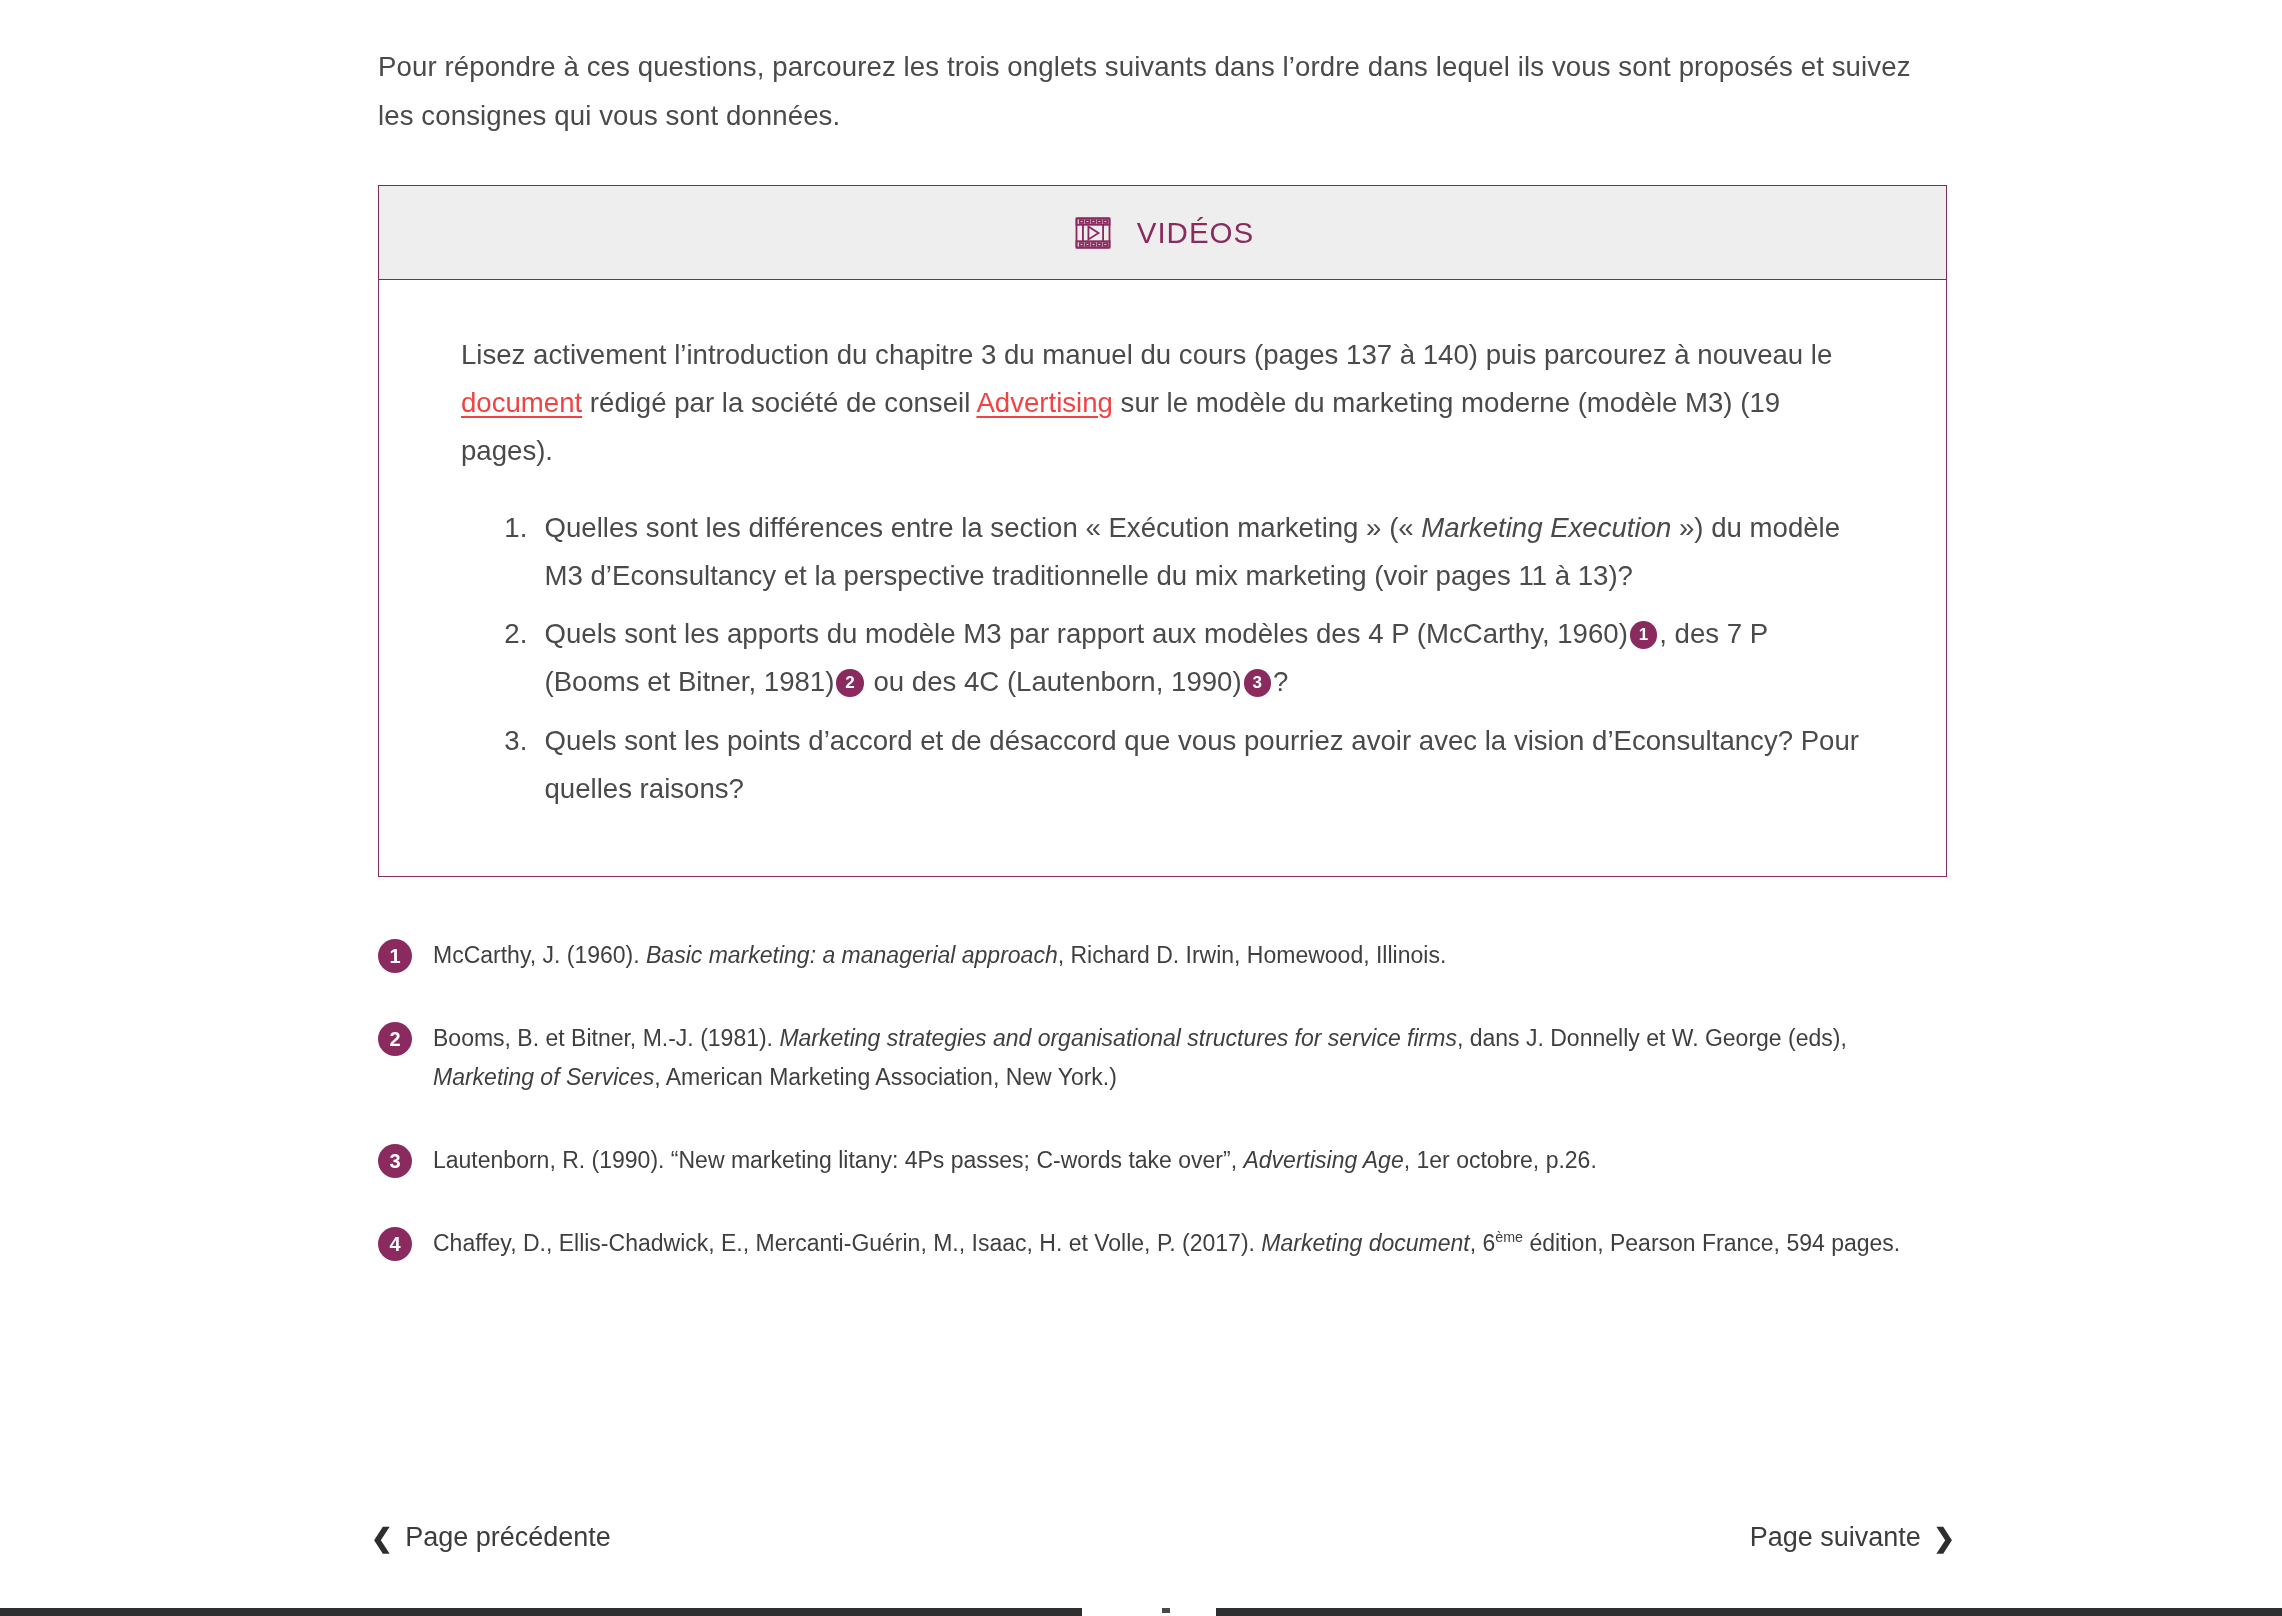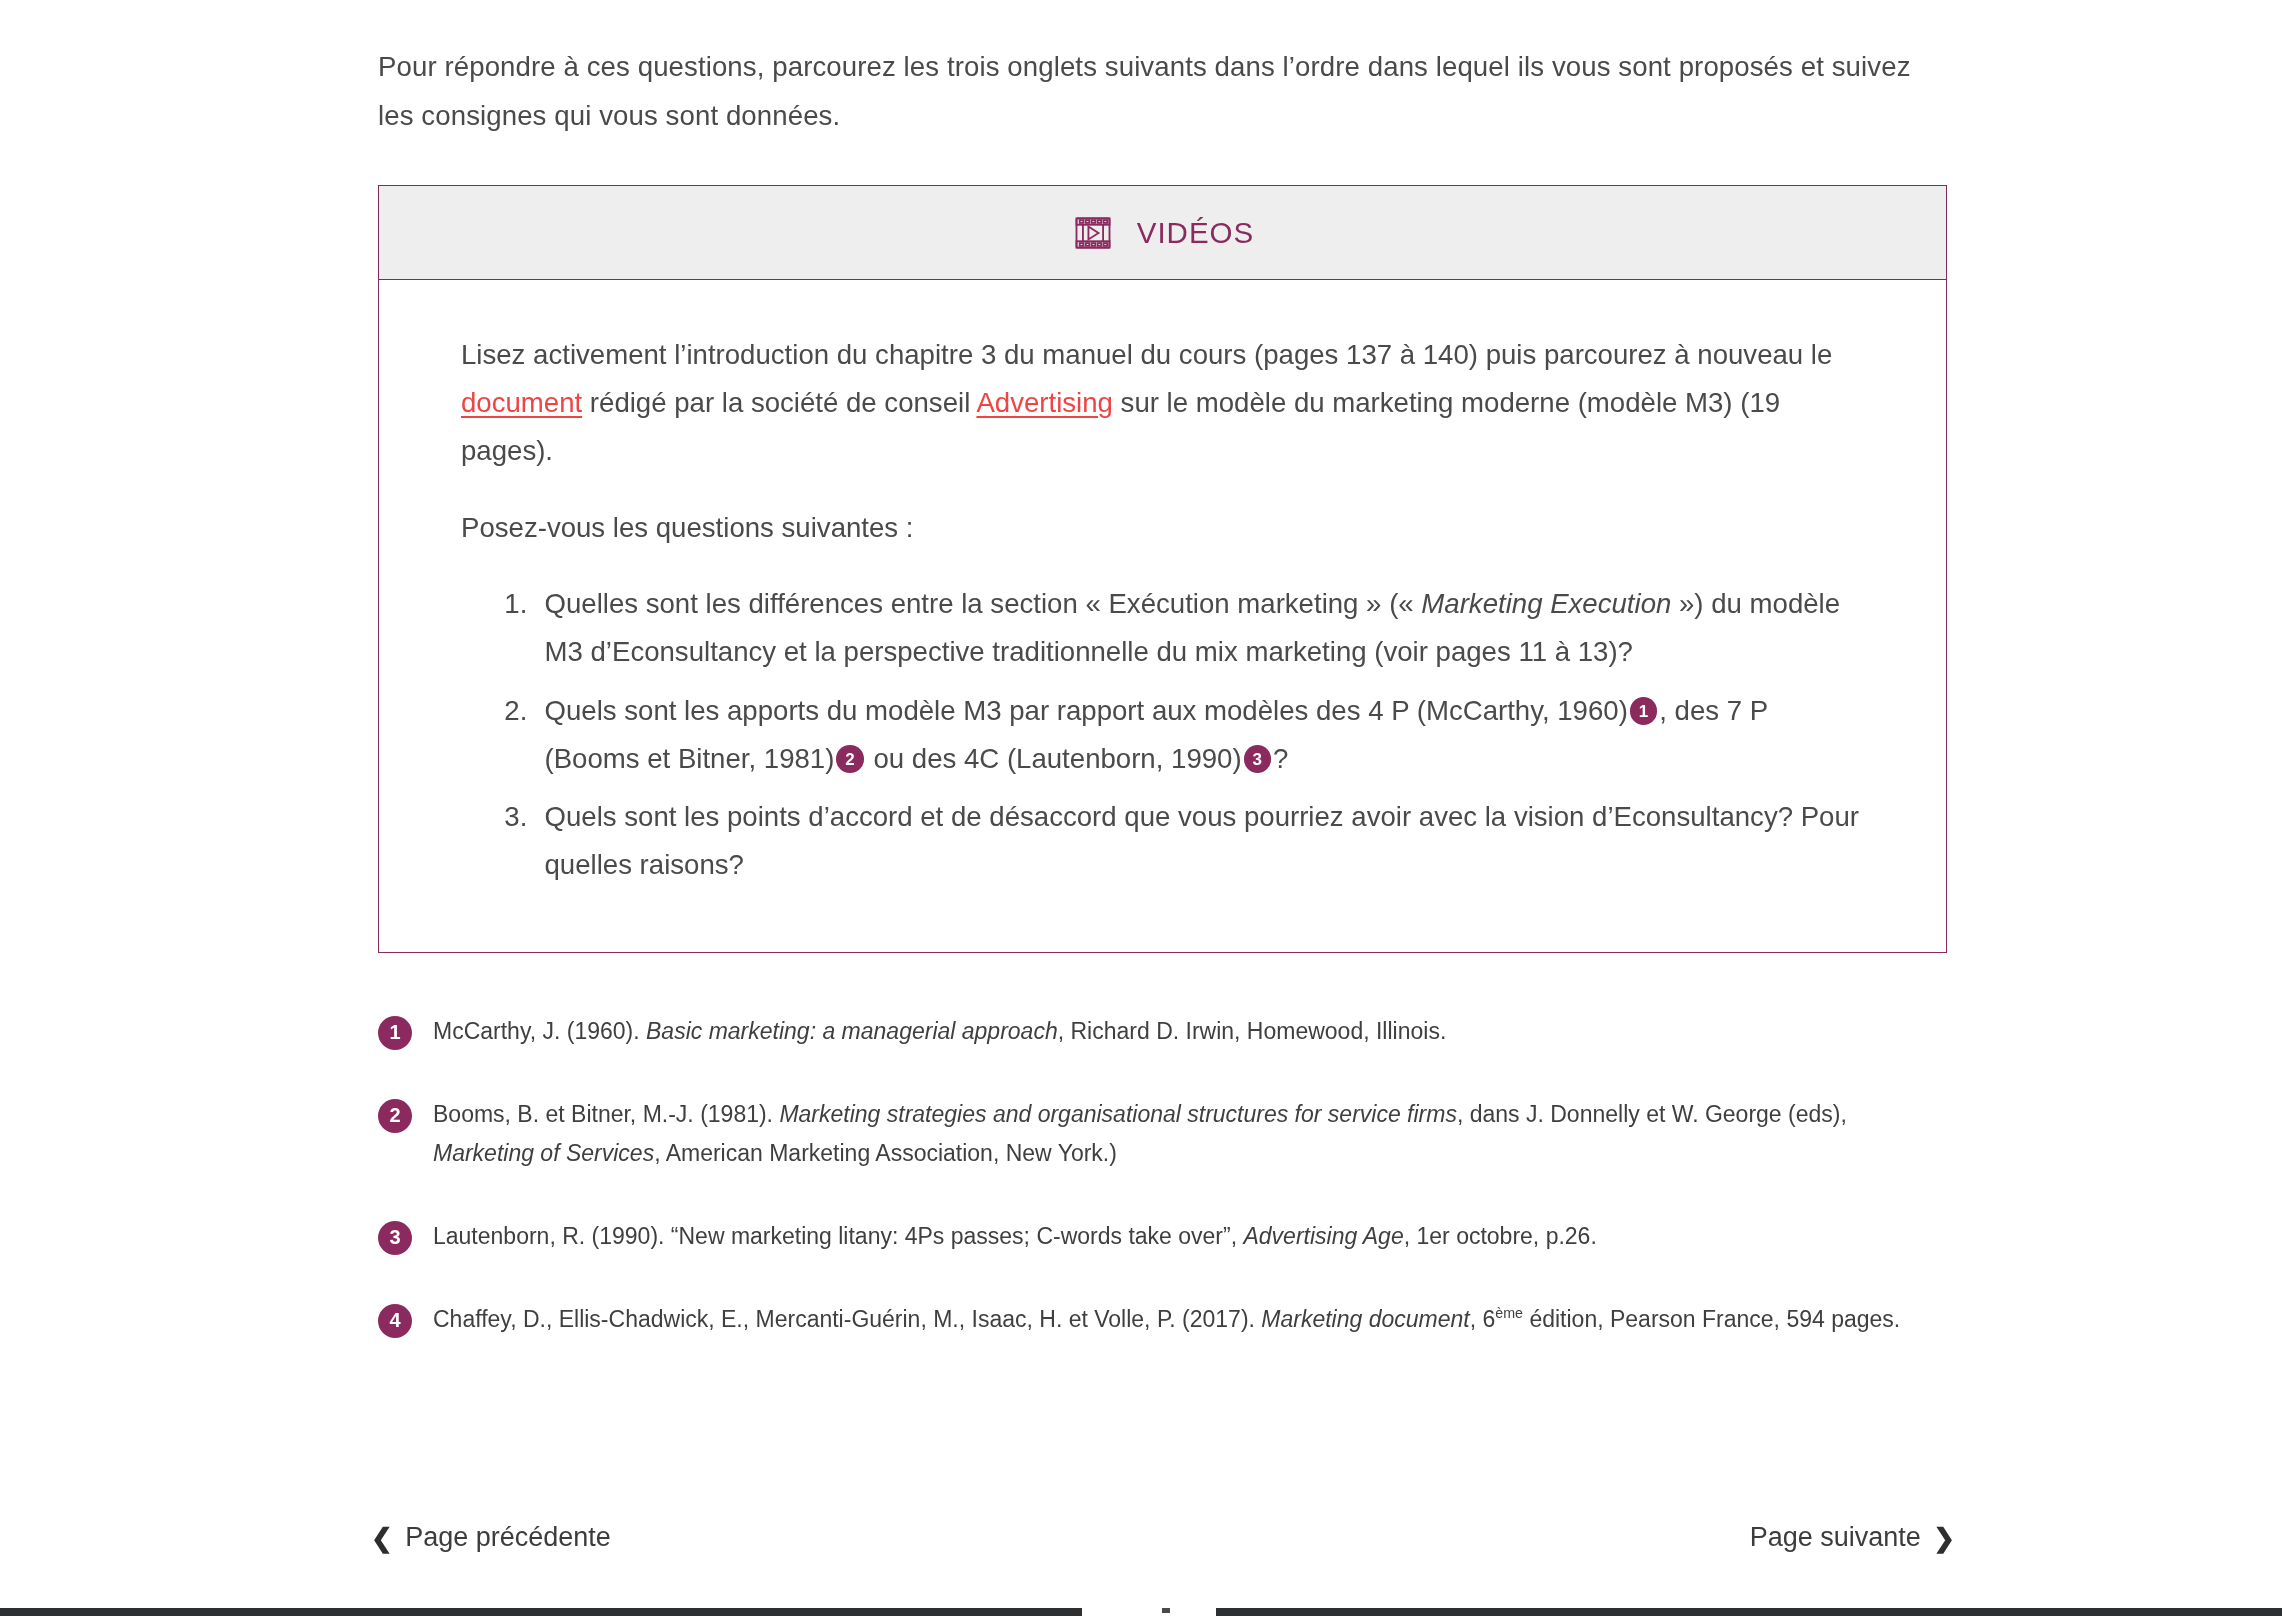--- a/index.html
+++ b/index.html
@@ -256,21 +256,20 @@
 
 
 
       </div>
 
       <div class="panel">
         <p>
           <span>Lisez activement l’introduction du chapitre 3 du manuel du cours (pages 137 à 140) puis parcourez à nouveau le </span><a href="#">document</a><span> rédigé par la société de conseil </span><a href="#">Advertising</a><span> sur le modèle du marketing moderne (modèle M3) (19 pages).</span>
         </p>
 
-        <p>Posez-vous les questions suivantes :</p>
 
         <ol class="questions">
           <li>Quelles sont les différences entre la section « Exécution marketing » (« <em>Marketing Execution</em> ») du modèle M3 d’Econsultancy et la perspective traditionnelle du mix marketing (voir pages 11 à 13)?</li>
           <li>Quels sont les apports du modèle M3 par rapport aux modèles des 4 P (McCarthy, 1960)<span class="ref-badge">1</span>, des 7 P (Booms et Bitner, 1981)<span class="ref-badge">2</span> ou des 4C (Lautenborn, 1990)<span class="ref-badge">3</span>?</li>
           <li>Quels sont les points d’accord et de désaccord que vous pourriez avoir avec la vision d’Econsultancy? Pour quelles raisons?</li>
         </ol>
       </div>
 
     </div>
 

